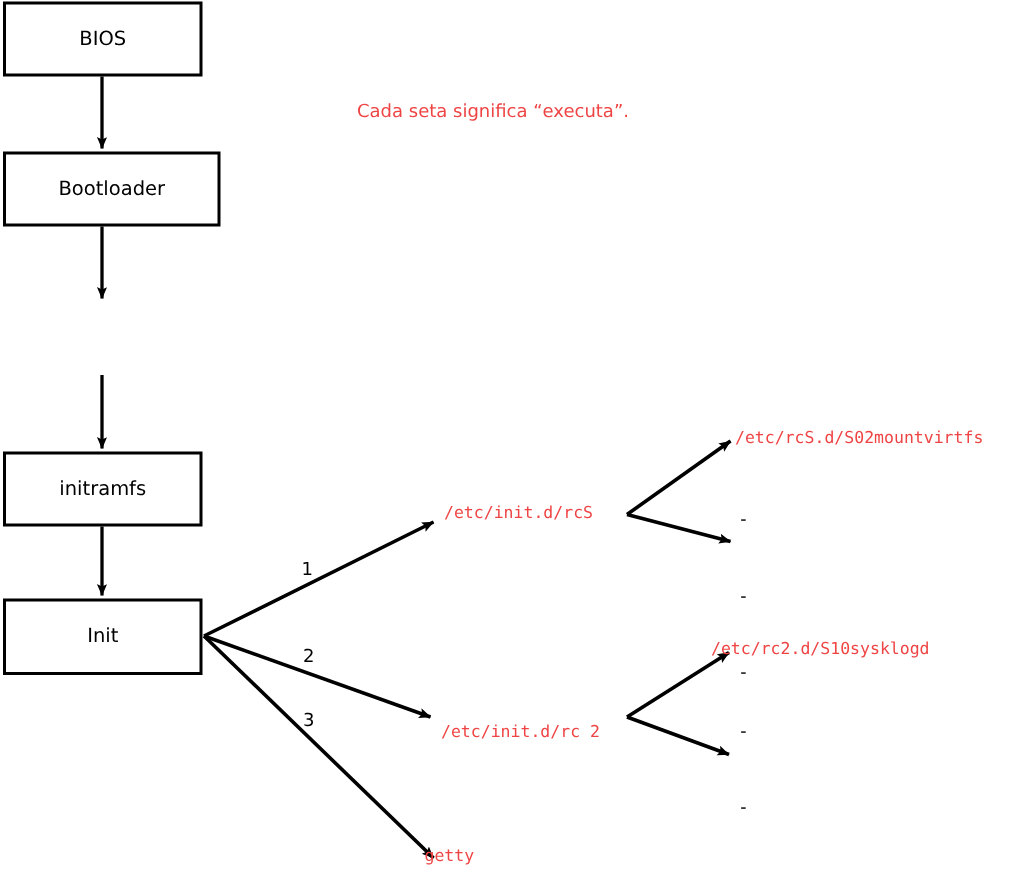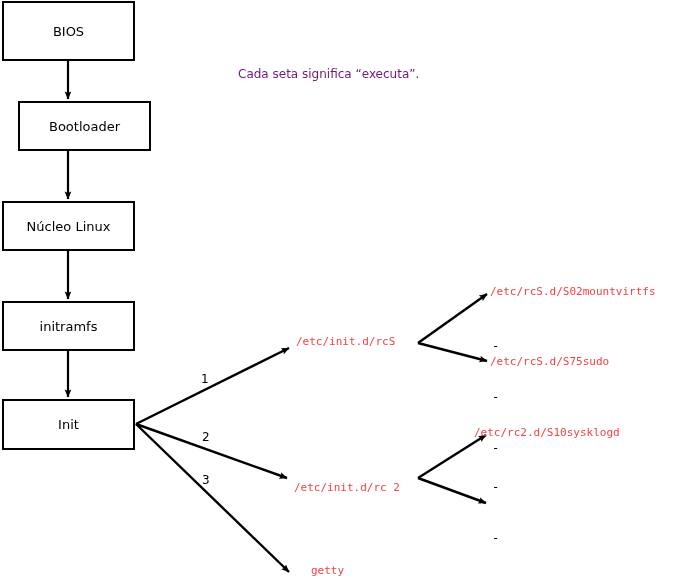--- a/index.html
+++ b/index.html
@@ -68,21 +68,21 @@
     font-family: "DejaVu Sans", sans-serif;
     font-size: 12px;
     line-height: 1;
     color: #000000;
   }
   .caption {
     position: absolute;
     font-family: "DejaVu Sans", sans-serif;
     font-size: 12px;
     line-height: 1;
-    color: #701a75;
+    color: #ef4444;
     white-space: nowrap;
   }
 </style>
 </head>
 <body>
 
 <div id="diagram-root">
 
   <svg id="diagram-svg" viewBox="0 0 682 583" aria-hidden="true">
     <defs>
@@ -108,57 +108,53 @@
       <line x1="418" y1="343" x2="487" y2="294"></line>
       <line x1="418" y1="343" x2="487" y2="361"></line>
     </g>
 
     <g stroke="#000000" stroke-width="2.4" fill="none" marker-end="url(#arrowhead)">
       <line x1="418" y1="478" x2="486" y2="435"></line>
       <line x1="418" y1="478" x2="486" y2="503"></line>
     </g>
   </svg>
 
-  <div class="node-box" style="left:2px; top:1px; width:133px; height:60px;">
+  <div class="node-box" style="left:2px; top:1px; width:133px; height:50px;">
     <span class="node-label">BIOS</span>
   </div>
 
-  <div class="node-box" style="left:18px; top:101px; width:133px; height:50px;">
+  <div class="node-box" style="left:2px; top:101px; width:145px; height:50px;">
     <span class="node-label">Bootloader</span>
   </div>
 
-  <div class="node-box" style="left:2px; top:201px; width:133px; height:50px;">
-    <span class="node-label">Núcleo Linux</span>
-  </div>
 
   <div class="node-box" style="left:2px; top:301px; width:133px; height:50px;">
     <span class="node-label">initramfs</span>
   </div>
 
   <div class="node-box" style="left:2px; top:399px; width:133px; height:51px;">
     <span class="node-label">Init</span>
   </div>
 
   <div class="caption" style="left:238px; top:68px;">Cada seta significa “executa”.</div>
 
   <div class="edge-number" style="left:201px; top:373px;">1</div>
   <div class="edge-number" style="left:202px; top:431px;">2</div>
   <div class="edge-number" style="left:202px; top:474px;">3</div>
 
   <div class="mono-label" style="left:296px; top:335px;">/etc/init.d/rcS</div>
   <div class="mono-label" style="left:294px; top:468px;margin-top:13px;">/etc/init.d/rc 2</div>
-  <div class="mono-label" style="left:311px; top:564px;">getty</div>
+  <div class="mono-label" style="left:283px; top:564px;">getty</div>
 
   <div class="mono-label" style="left:490px; top:285px;">/etc/rcS.d/S02mountvirtfs</div>
   <div class="dash-col" style="left:492px; top:304px;">
     <div>-</div>
     <div>-</div>
     <div>-</div>
   </div>
-  <div class="mono-label" style="left:490px; top:355px;">/etc/rcS.d/S75sudo</div>
 
   <div class="mono-label" style="left:474px; top:426px;text-align:right;">/etc/rc2.d/S10sysklogd</div>
   <div class="dash-col" style="left:492px; top:445px;">
     <div>-</div>
     <div>-</div>
     <div>-</div>
   </div>
 
 </div>
 

